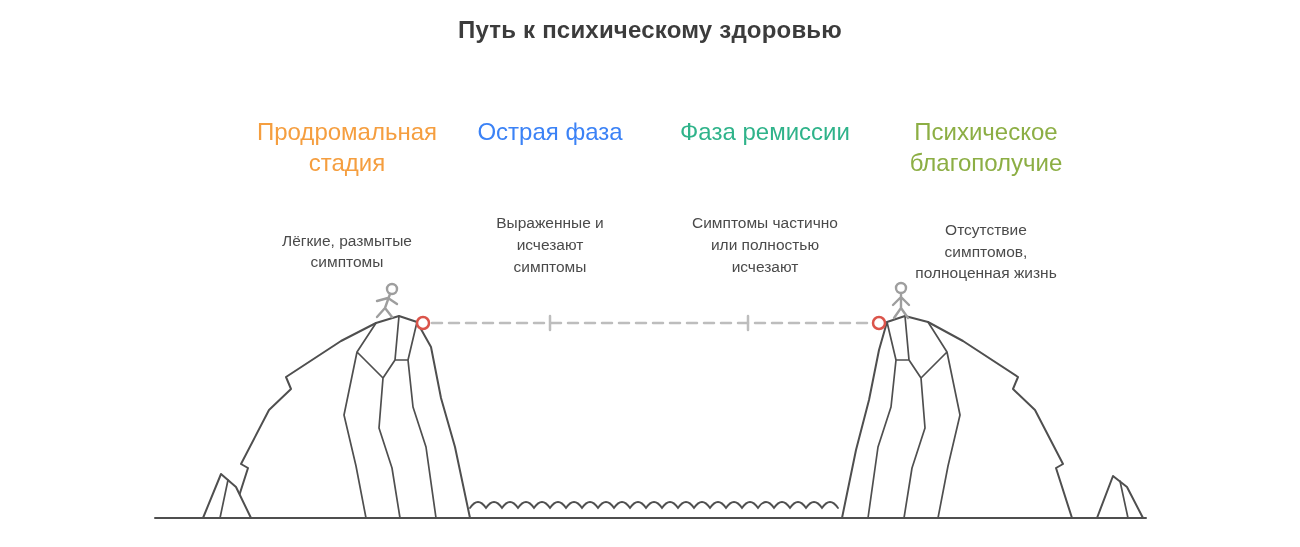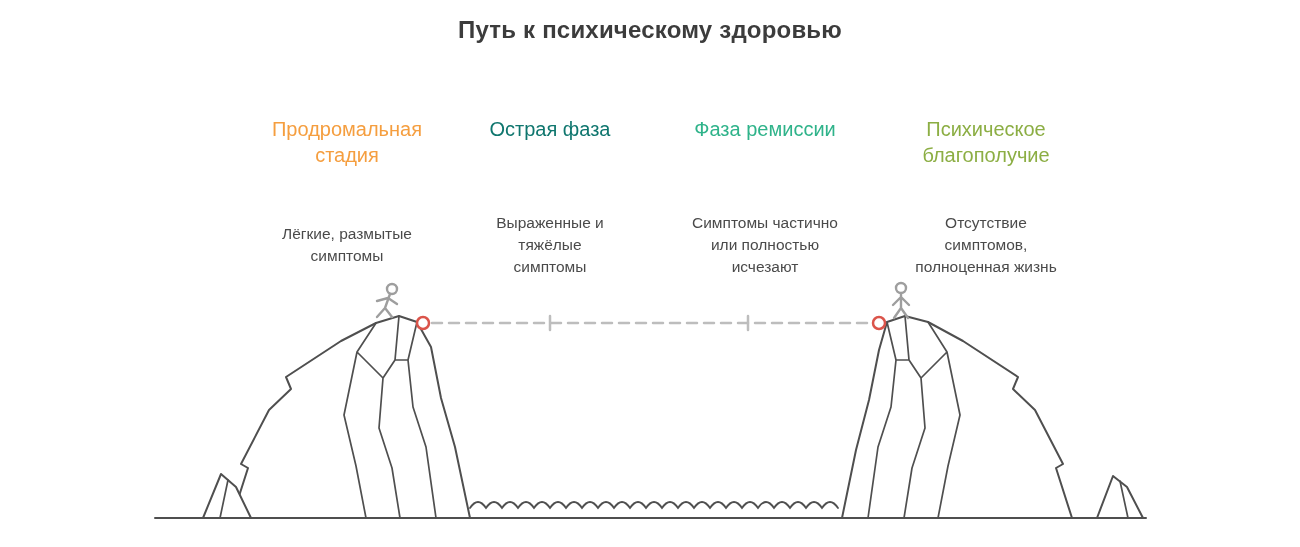--- a/index.html
+++ b/index.html
@@ -8,21 +8,21 @@
     position:relative; width:1300px; height:547px; margin:0 auto;
     background:#ffffff; overflow:hidden;
     font-family:"Liberation Sans", sans-serif;
   }
   .title {
     position:absolute; top:16px; left:0; width:100%;
     text-align:center; font-size:24px; font-weight:700;
     color:#3C3C3C; letter-spacing:0.2px;
   }
   .stage { position:absolute; top:98px; text-align:center; white-space:pre-line; }
-  .stage-header { font-size:20px; line-height:1.3; font-weight:400; min-height:56px; }
+  .stage-header { font-size:24px; line-height:1.3; font-weight:400; min-height:56px; }
   .stage-desc {
     font-size:15.5px; line-height:1.4; color:#4A4A4A;
     margin-top:20px; min-height:70px;
     display:flex; flex-direction:column; justify-content:center;
   }
   .stage-1 { left:232px; width:230px; }
   .stage-2 { left:460px; width:180px; }
   .stage-3 { left:655px; width:220px; }
   .stage-4 { left:870px; width:232px; }
   .illustration { position:absolute; left:0; top:0; width:1300px; height:547px; }
@@ -79,23 +79,23 @@
   <h1 class="title">Путь к психическому здоровью</h1>
 
   <div class="stage stage-1">
     <div class="stage-header" style="color: rgb(245, 158, 63);">Продромальная
 стадия</div>
     <div class="stage-desc">Лёгкие, размытые
 симптомы</div>
   </div>
 
   <div class="stage stage-2">
-    <div class="stage-header" style="color: #0f766e;">Острая фаза</div>
+    <div class="stage-header" style="color: #3b82f6;">Острая фаза</div>
     <div class="stage-desc">Выраженные и
-тяжёлые
+исчезают
 симптомы</div>
   </div>
 
   <div class="stage stage-4">
     <div class="stage-header" style="color: rgb(140, 174, 68);">Психическое
 благополучие</div>
     <div class="stage-desc">Отсутствие
 симптомов,
 полноценная жизнь</div>
   </div>

